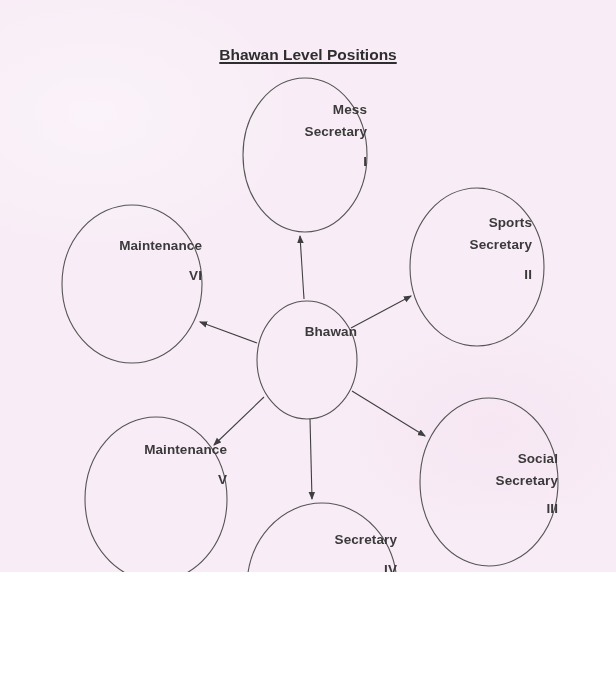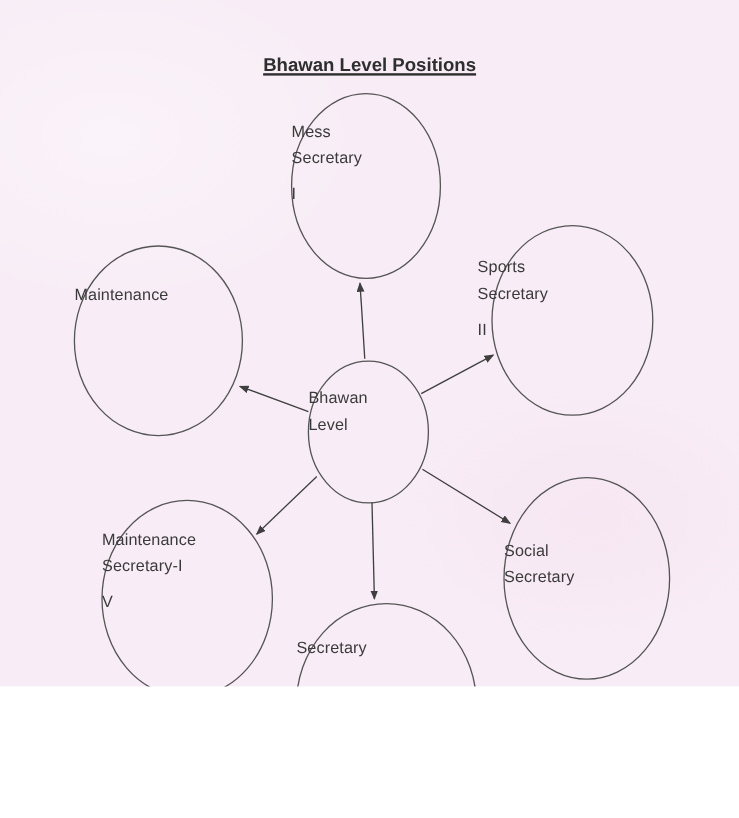--- a/index.html
+++ b/index.html
@@ -23,22 +23,22 @@
     font-weight:bold;
     color:#2e2e2e;
   }
   .title span{
     text-decoration:underline;
     text-decoration-thickness:1.5px;
     text-underline-offset:2px;
   }
   .node{
     position:absolute;
-    text-align:left;
-    font-weight:normal;
+    text-align:right;
+    font-weight:bold;
     font-size:13.5px;
     line-height:22px;
     color:#3a3a3a;
     letter-spacing:0.1px;
   }
   .numeral{margin-top:8px;}
   .scan-dot{
     position:absolute;
     left:610px;top:674px;
     width:5px;height:6px;
@@ -97,39 +97,40 @@
   </div>
 
   <div class="node" style="left:398px;top:212px;width:134px;">
     <div>Sports</div>
     <div>Secretary</div>
     <div class="numeral">II</div>
   </div>
 
   <div class="node" style="left:62px;top:235px;width:140px;">
     <div>Maintenance</div>
+    <div class="numeral">VI</div>
   </div>
 
   <div class="node" style="left:257px;top:321px;width:100px;">
     <div>Bhawan</div>
-    <div>Level</div>
   </div>
 
   <div class="node" style="left:420px;top:448px;width:138px;">
     <div>Social</div>
     <div>Secretary</div>
+    <div class="numeral" style="margin-top:6px;">III</div>
   </div>
 
   <div class="node" style="left:85px;top:439px;width:142px;">
     <div>Maintenance</div>
-    <div>Secretary-I</div>
     <div class="numeral">V</div>
   </div>
 
   <div class="node" style="left:247px;top:529px;width:150px;">
     <div>Secretary</div>
+    <div class="numeral">IV</div>
   </div>
 
   <div class="scan-smudge"></div>
   <div class="scan-smudge2"></div>
   <div class="scan-dot"></div>
 
 </div>
 
 </body></html>

